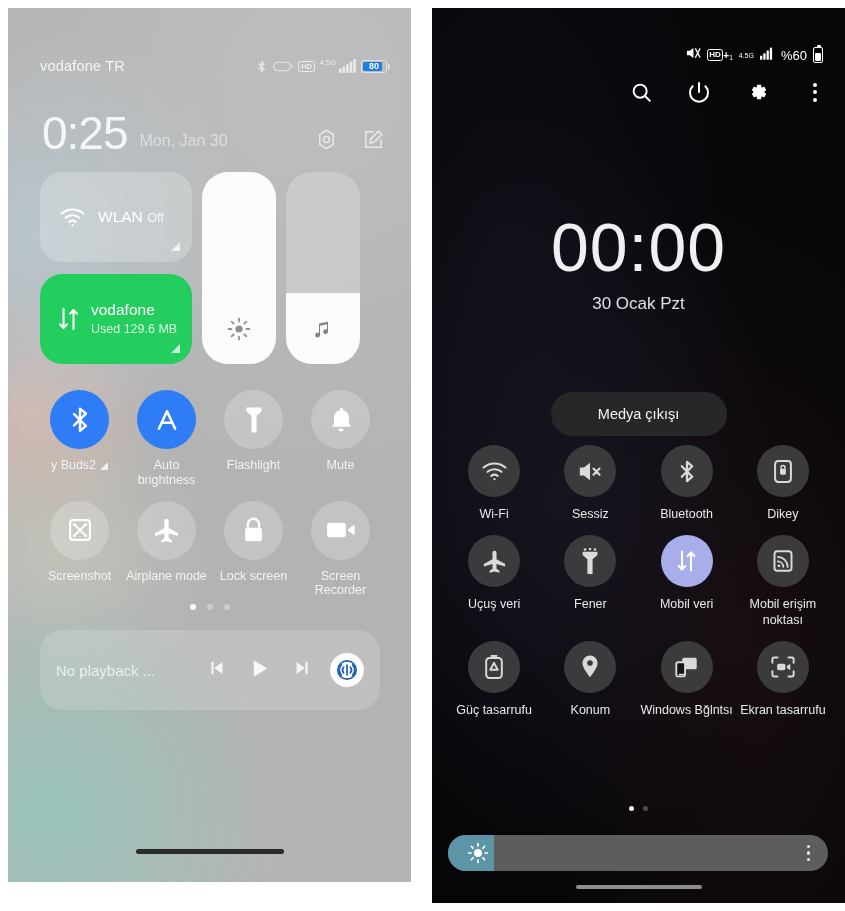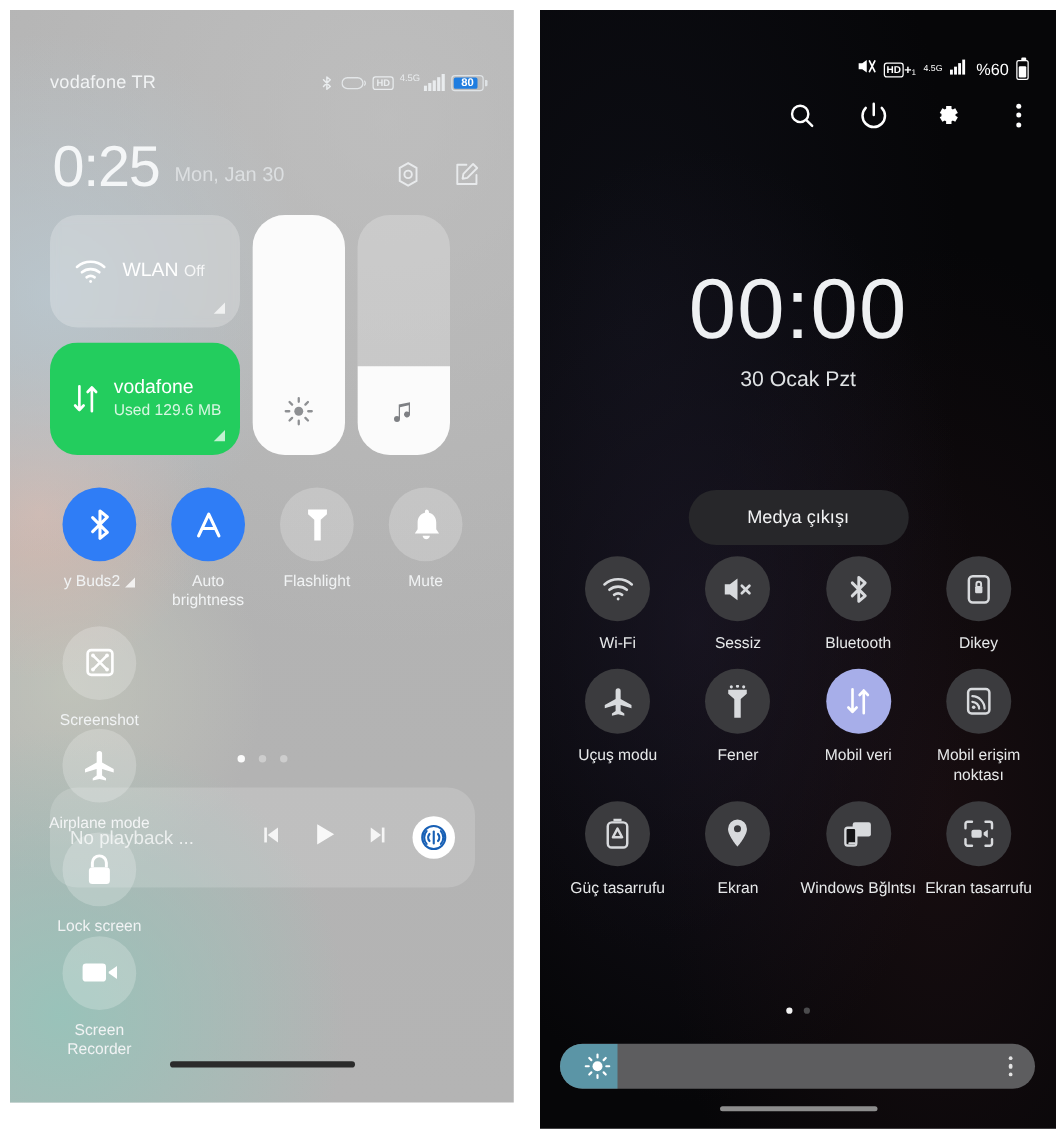--- a/index.html
+++ b/index.html
@@ -355,21 +355,21 @@
           <span class="tg-circle">
             <svg width="24" height="27" viewBox="0 0 22 25" fill="#ffffff">
                 <path d="M11 1.4a2 2 0 0 1 2 2v.5c3.4.8 5.4 3.6 5.4 7.2v5l2.1 3.1H2.5l2.1-3.1v-5c0-3.6 2-6.4 5.4-7.2v-.5a2 2 0 0 1 1-2z"></path>
                 <path d="M8.3 21c.2 1.5 1.4 2.6 2.7 2.6s2.5-1.1 2.7-2.6z"></path>
               </svg>
           </span>
           <span class="tg-label">Mute</span>
         </div>
       </div>
 
-      <div class="tg-row" style="margin-top:13px;flex-direction:column;">
+      <div class="tg-row" style="margin-top:13px;">
         <div class="tg">
           <span class="tg-circle">
             <svg width="28" height="28" viewBox="0 0 24 24" fill="none" stroke="#ffffff" stroke-width="1.8" stroke-linecap="round" stroke-linejoin="round">
               <rect x="3.5" y="3.5" width="17" height="17" rx="2.5"></rect>
                 <path d="M7.5 7.5l9 9M16.5 7.5l-9 9"></path>
               <circle cx="7.2" cy="7.2" r="1.3" fill="#ffffff" stroke="none"></circle>
                 <circle cx="16.8" cy="7.2" r="1.3" fill="#ffffff" stroke="none"></circle>
               <circle cx="7.2" cy="16.8" r="1.3" fill="#ffffff" stroke="none"></circle>
                 <circle cx="16.8" cy="16.8" r="1.3" fill="#ffffff" stroke="none"></circle>
             </svg>
@@ -555,21 +555,21 @@
         </div>
       </div>
 
       <div class="r-row">
         <div class="r-tg">
           <span class="r-circle">
             <svg width="27" height="27" viewBox="0 0 24 24" fill="#d8dadd">
                 <path d="M21.5 14.2L13.8 10V4.2a1.8 1.8 0 1 0-3.6 0V10L2.5 14.2v2.3l7.7-2.3v4.3L7.6 20.3v1.6l4.4-1.1 4.4 1.1v-1.6l-2.6-1.8v-4.3l7.7 2.3z"></path>
               </svg>
           </span>
-          <span class="r-label">Uçuş modu</span>
+          <span class="r-label">Uçuş veri</span>
         </div>
         <div class="r-tg">
           <span class="r-circle">
             <svg width="22" height="27" viewBox="0 0 18 24" fill="#d8dadd">
               <path d="M2.4 3.4h13.2v2.9l-4.3 3.7v13.2H6.7V10L2.4 6.3z"></path>
               <circle cx="4.6" cy="1.3" r="1.1"></circle>
                 <circle cx="9" cy="0.8" r="1.1"></circle>
                 <circle cx="13.4" cy="1.3" r="1.1"></circle>
             </svg>
           </span>
@@ -607,21 +607,21 @@
             </svg>
           </span>
           <span class="r-label">Güç tasarrufu</span>
         </div>
         <div class="r-tg">
           <span class="r-circle">
             <svg width="22" height="26" viewBox="0 0 20 24" fill="#d8dadd">
                 <path d="M10 1.4a7 7 0 0 0-7 7c0 5 7 13 7 13s7-8 7-13a7 7 0 0 0-7-7zm0 9.5a2.6 2.6 0 1 1 0-5.2 2.6 2.6 0 0 1 0 5.2z"></path>
               </svg>
           </span>
-          <span class="r-label">Ekran</span>
+          <span class="r-label">Konum</span>
         </div>
         <div class="r-tg">
           <span class="r-circle">
             <svg width="25" height="24" viewBox="0 0 24 22" fill="none" stroke="#d8dadd" stroke-width="1.8" stroke-linejoin="round">
               <rect x="7.8" y="2.2" width="14" height="11" rx="1.8" fill="#d8dadd" stroke="none"></rect>
               <rect x="2.2" y="6.4" width="8.4" height="13.6" rx="1.8" fill="#141416" stroke="#d8dadd"></rect>
               <path d="M9.4 18.2h-4.2" stroke-width="1.5" stroke-linecap="round"></path>
             </svg>
           </span>
           <span class="r-label">Windows Bğlntsı</span>

